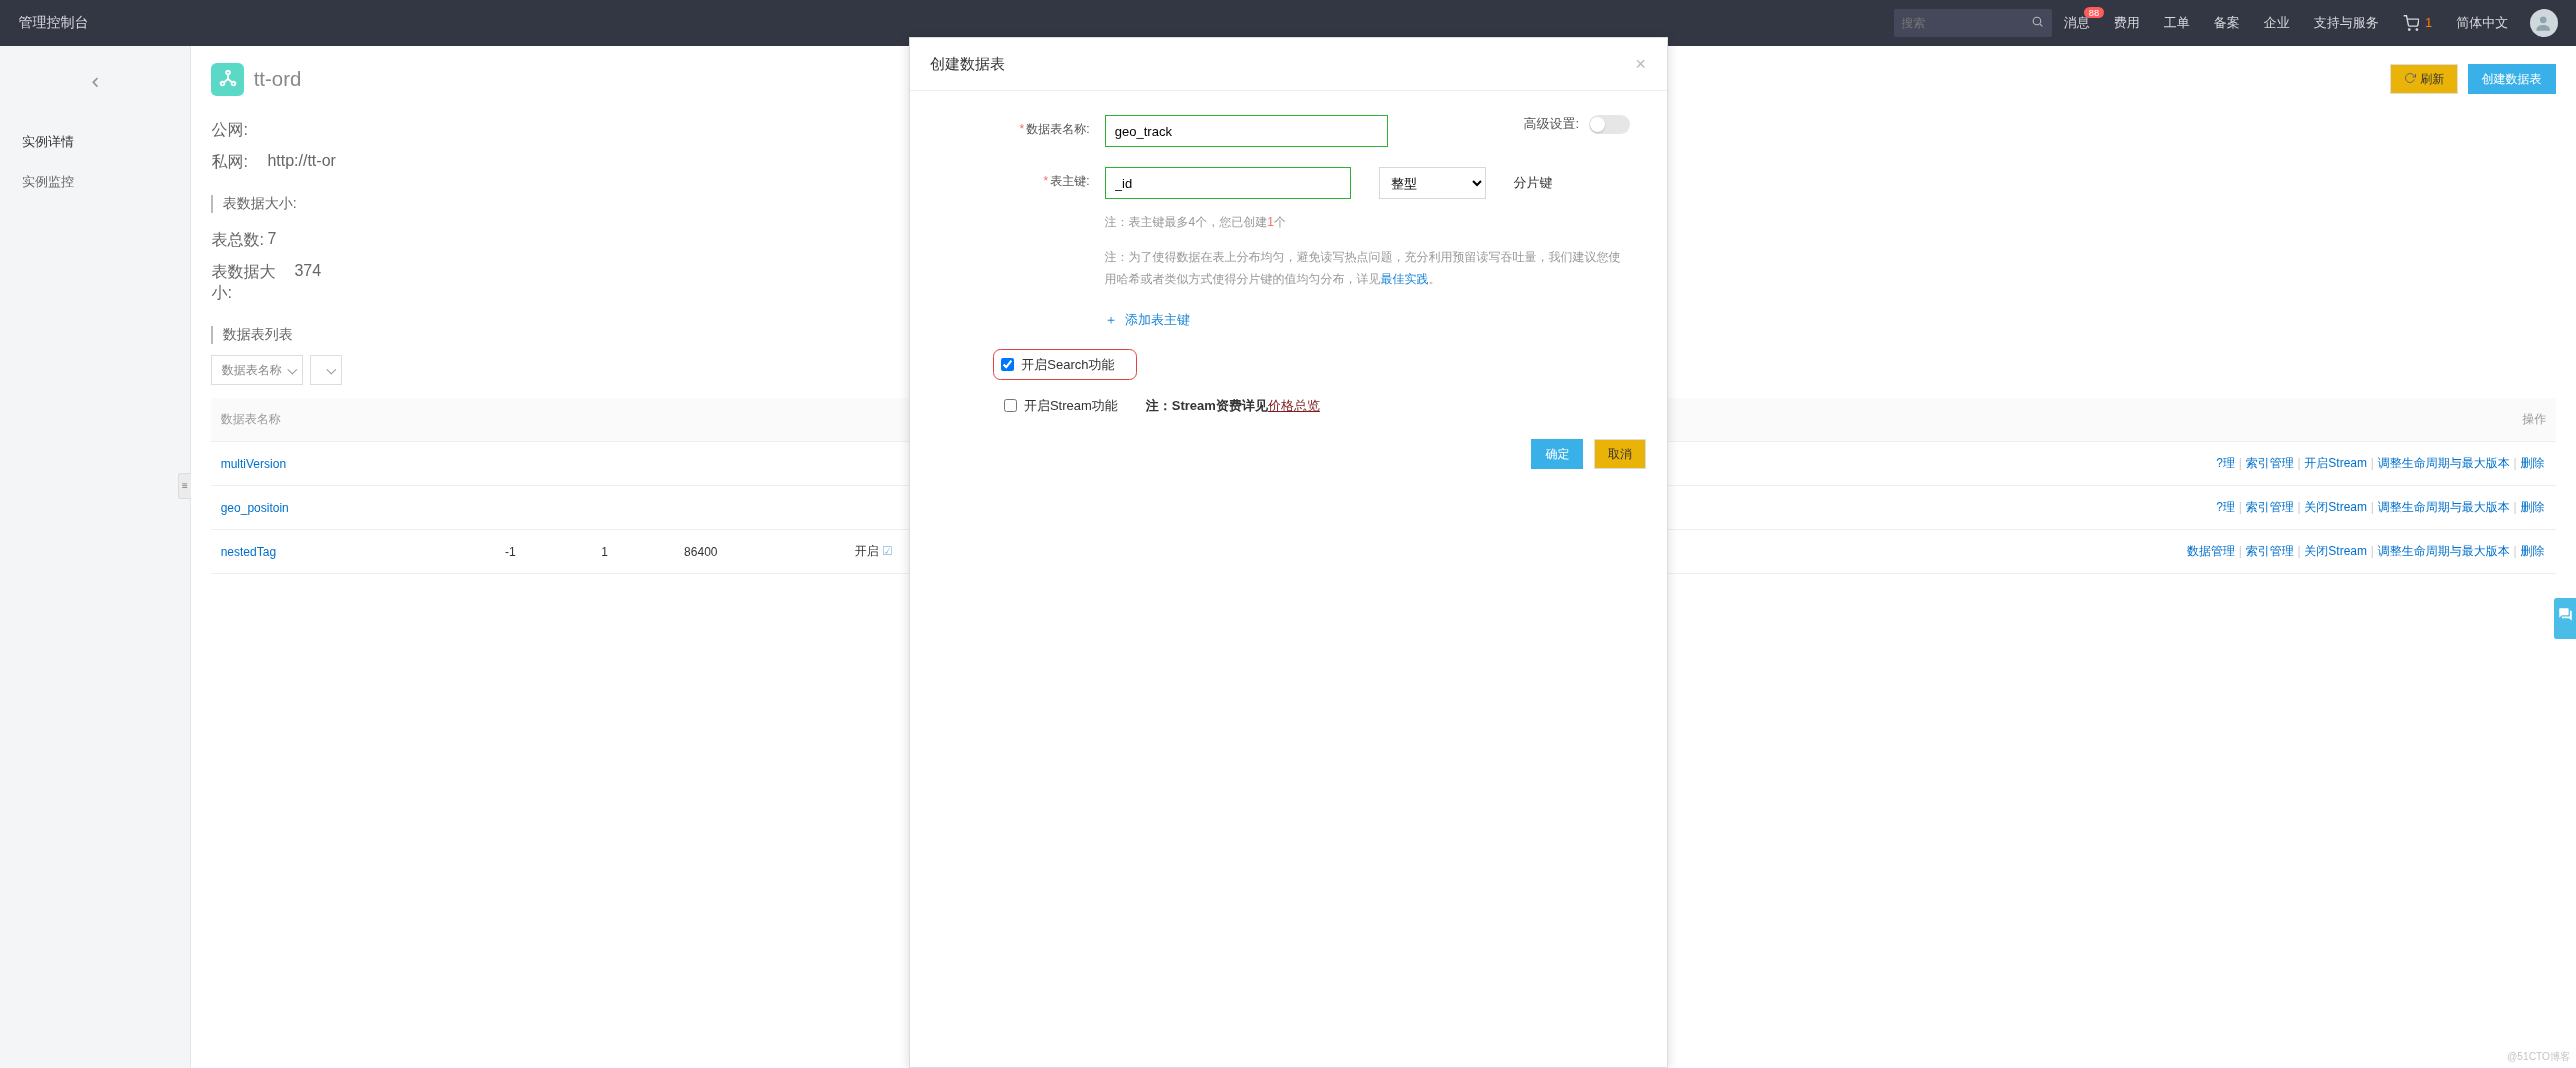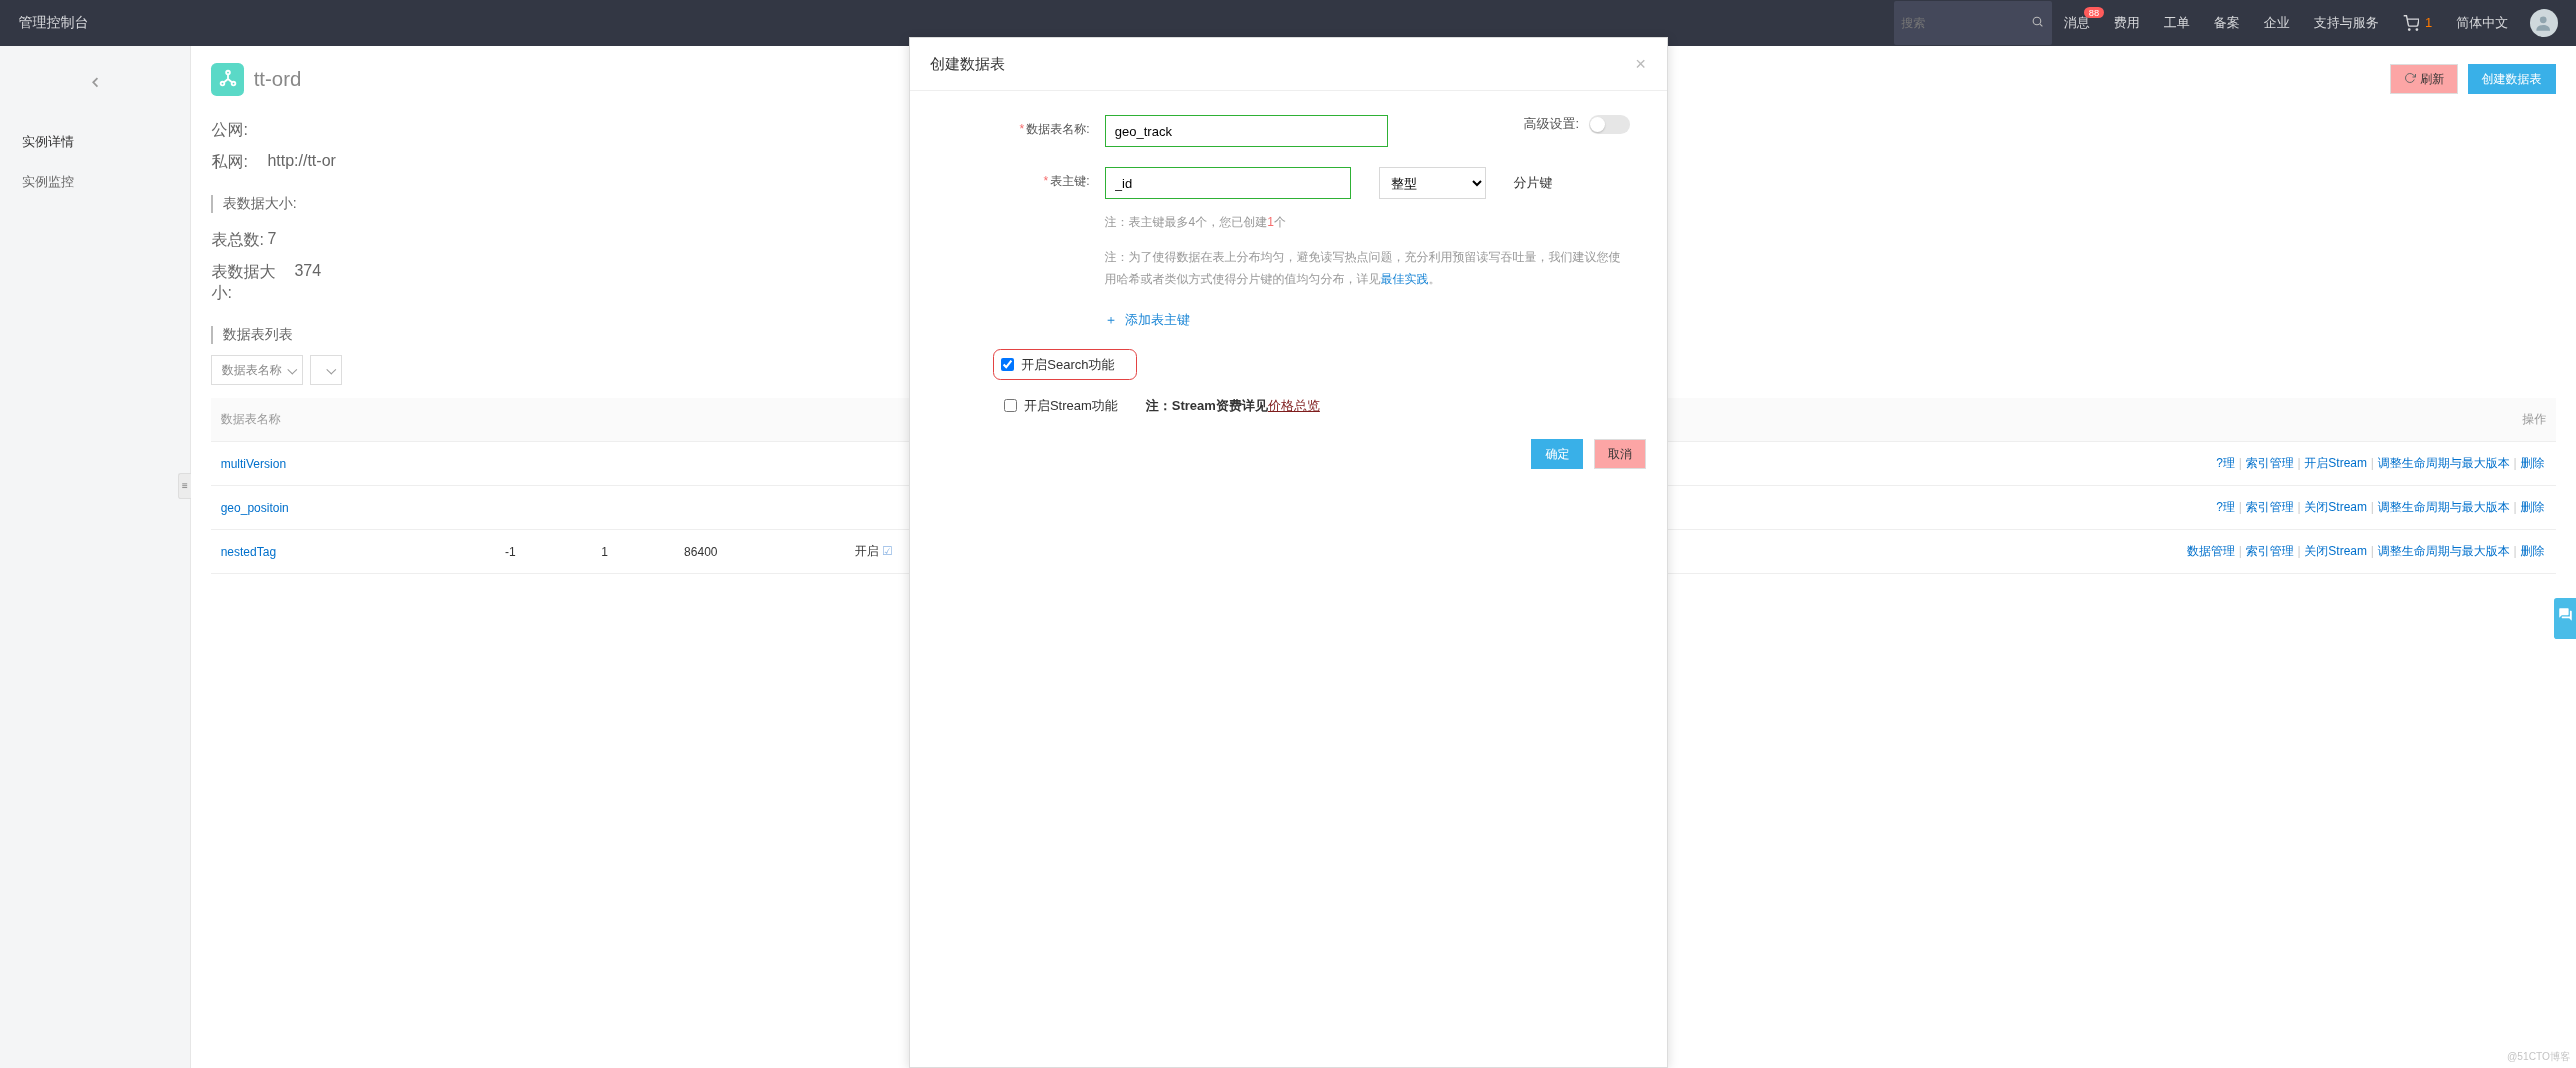--- a/index.html
+++ b/index.html
@@ -2,21 +2,21 @@
 <html style="font-size:15px"><head>
   <meta charset="utf-8">
   <style>
     * { box-sizing: border-box; margin: 0; padding: 0; }
     body { font-family: -apple-system, "PingFang SC", "Microsoft YaHei", sans-serif; font-size: 12px; color: #333; background: #fff; }
     
     
     .topnav { height: 46px; background: #333744; color: #d7d8db; display: flex; align-items: center; padding: 0 18.5px; }
     .topnav .brand { flex: 0 0 185px; font-size: 14px; }
     .topnav .spacer { flex: 1; }
-    .topnav .search-box { position: relative; width: 158px; height: 44px; background: #44485a; border-radius: 1.9px; display: flex; align-items: center; padding: 0 7.4px; }
+    .topnav .search-box { position: relative; width: 158px; height: 28px; background: #44485a; border-radius: 1.9px; display: flex; align-items: center; padding: 0 7.4px; }
     .topnav .search-box input { background: transparent; border: none; outline: none; color: #ccc; width: 100%; font-size: 12px; }
     .topnav .search-box .icon { color: #aaa; }
     .topnav .nav-item { padding: 0 12px; position: relative; font-size: 13px; white-space: nowrap; }
     .topnav .badge { position: absolute; top: -7.4px; right: -1.9px; background: #ff5b5b; color: #fff; border-radius: 7.4px; font-size: 9.3px; padding: 0.9px 4.6px; }
     .topnav .cart svg { vertical-align: middle; }
     .topnav .cart .count { color: #ff7a00; margin-left: 1.9px; }
     .topnav .avatar { width: 28px; height: 28px; border-radius: 50%; background: #cfd8dc; margin-left: 9.3px; display: flex; align-items: center; justify-content: center; }
     .topnav .avatar svg { width: 20.4px; height: 20.4px; }
     
     
@@ -27,21 +27,21 @@
     .sidebar .nav-link { padding: 11px 22px; font-size: 13px; color: #333; }
     .sidebar .nav-link.muted { color: #666; }
     .sidebar .collapse-tab { position: absolute; right: -0.9px; top: 427px; width: 13px; height: 26px; background: #ececec; border: 0.9px solid #ddd; border-right: none; border-radius: 2.8px 0 0 2.8px; display: flex; align-items: center; justify-content: center; }
     
     .main { flex: 1; padding: 16.7px 20.4px; overflow: hidden; background: #fff; }
     .page-head { display: flex; align-items: center; margin-bottom: 18.5px; }
     .page-head .ticon { width: 33px; height: 33px; background: #5ad9c7; border-radius: 5.6px; margin-right: 9.3px; display: flex; align-items: center; justify-content: center; }
     .page-head .ticon svg { width: 22px; height: 22px; }
     .page-head .title { font-size: 20.4px; color: #888; font-weight: 300; }
     .page-head .actions { margin-left: auto; display: flex; gap: 9.3px; }
-    .btn { height: 30px; padding: 0 13px; border: 0.9px solid #ddd; background: #fca5a5; font-size: 12px; color: #333; cursor: pointer; display: inline-flex; align-items: center; gap: 4.6px; }
+    .btn { height: 30px; padding: 0 13px; border: 0.9px solid #ddd; background: #eab308; font-size: 12px; color: #333; cursor: pointer; display: inline-flex; align-items: center; gap: 4.6px; }
     .btn.primary { background: #39b0e8; border-color: #39b0e8; color: #fff; }
     
     .section-title { border-left: 2.8px solid #bbb; padding-left: 9.3px; font-size: 14px; color: #666; margin: 16.7px 0 11px; }
     .kv-row { display: flex; padding: 5.6px 0; font-size: 16px; color: #666; }
     .kv-row .k { width: 56px; }
     
     .filter-bar { display: flex; gap: 7.4px; margin-top: 9.3px; }
     .filter-bar .sel { height: 30px; border: 0.9px solid #ddd; padding: 0 20.4px 0 9.3px; font-size: 12px; color: #888; background: #fff; position: relative; display: flex; align-items: center; }
     .filter-bar .sel::after { content: ""; position: absolute; right: 6.5px; top: 50%; width: 5.6px; height: 5.6px; border-right: 0.9px solid #999; border-bottom: 0.9px solid #999; transform: translateY(-60%) rotate(45deg); }
     

